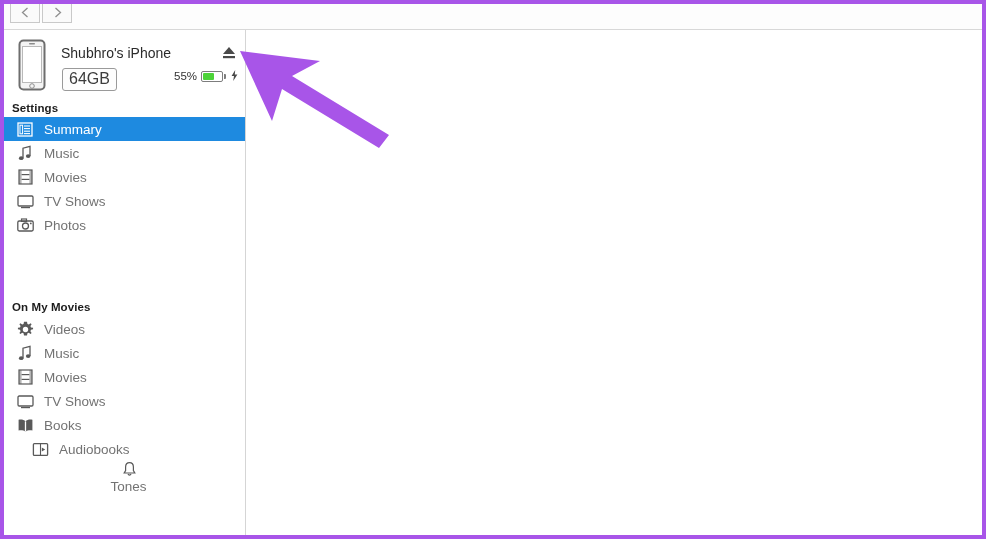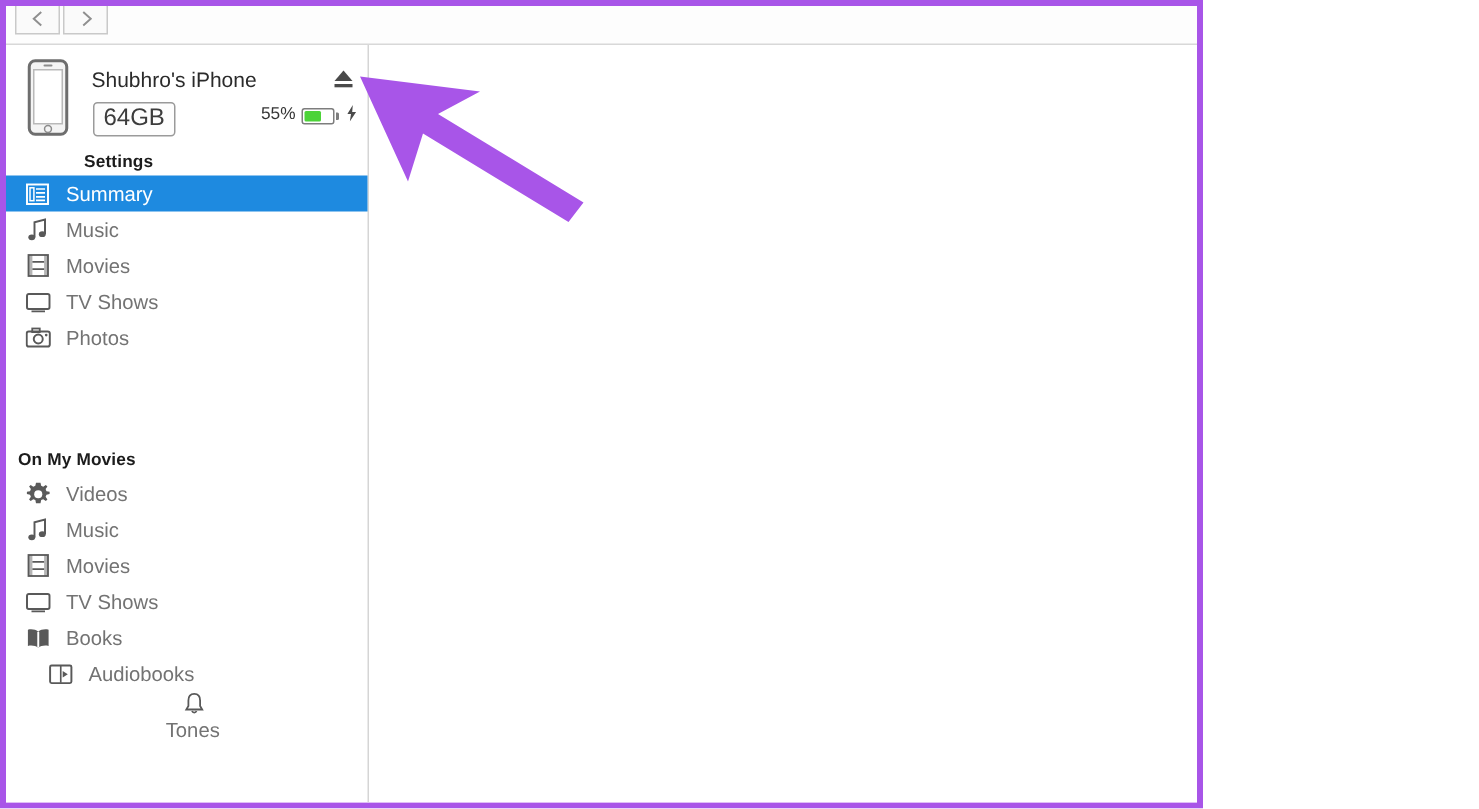--- a/index.html
+++ b/index.html
@@ -6,21 +6,21 @@
     margin: 0;
     padding: 0;
     background: #ffffff;
   }
   body {
     font-family: "Liberation Sans", sans-serif;
     -webkit-font-smoothing: antialiased;
   }
   #screenshot {
     position: relative;
-    width: 802px;
+    width: 986px;
     height: 539px;
     box-sizing: border-box;
     border: 4px solid #c4b5fd;
     background: #ffffff;
     overflow: hidden;
   }
   
   .topbar {
     position: absolute;
     left: 0;
@@ -274,21 +274,21 @@
         </span>
         <span class="battery-cap"></span>
         <span class="charge-bolt">
           <svg width="7" height="11" viewBox="0 0 7 11">
             <polygon points="4.2,0 0.6,6 3,6 2.2,11 6.4,4.6 3.8,4.6" fill="#4a4a4a"></polygon>
           </svg>
         </span>
       </div>
     </div>
 
-    <div class="section-title" style="top:72px;margin-left:44px;">Settings</div>
+    <div class="section-title" style="top:72px;">Settings</div>
 
     <div class="srow selected" style="top: 87px; background: rgb(30, 138, 224);">
       <span class="ic">
         <svg width="16" height="15" viewBox="0 0 16 15">
           <rect x="1" y="1" width="14" height="13" fill="none" stroke="currentColor" stroke-width="1.3"></rect>
           <rect x="3" y="3.2" width="2.6" height="8.6" fill="none" stroke="currentColor" stroke-width="1"></rect>
           <line x1="7" y1="4" x2="13" y2="4" stroke="currentColor" stroke-width="1.1"></line>
           <line x1="7" y1="6.6" x2="13" y2="6.6" stroke="currentColor" stroke-width="1.1"></line>
           <line x1="7" y1="9.2" x2="13" y2="9.2" stroke="currentColor" stroke-width="1.1"></line>
           <line x1="7" y1="11.6" x2="13" y2="11.6" stroke="currentColor" stroke-width="1.1"></line>

